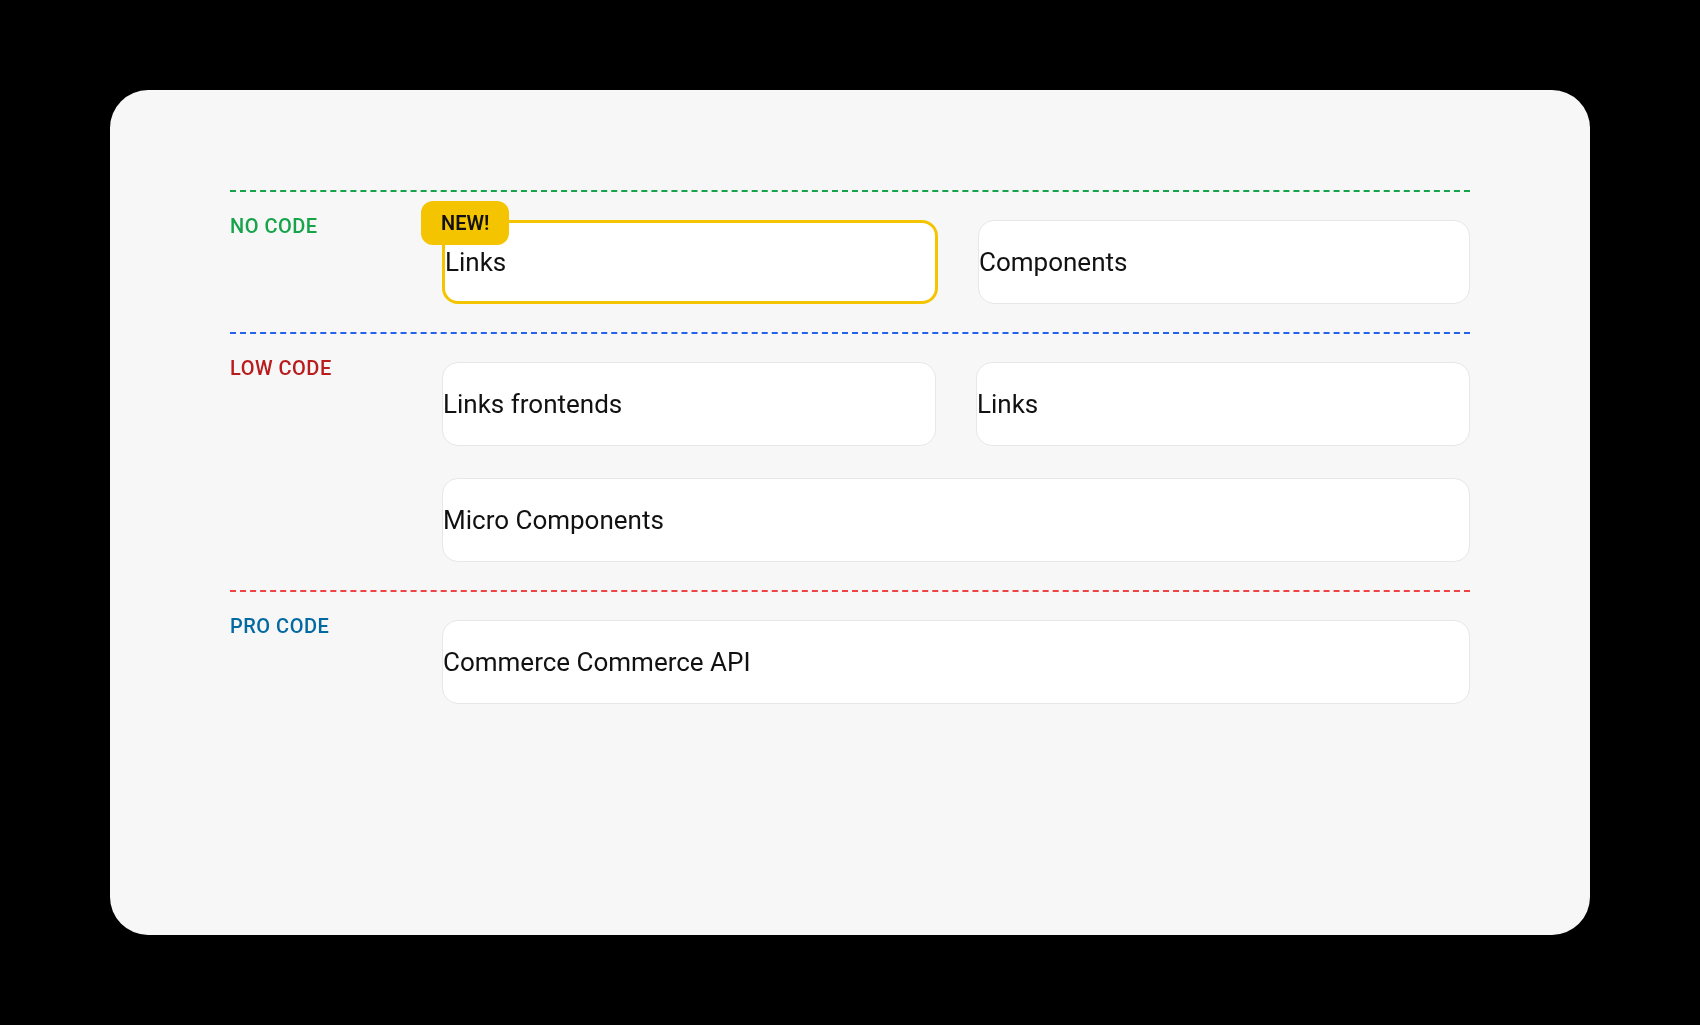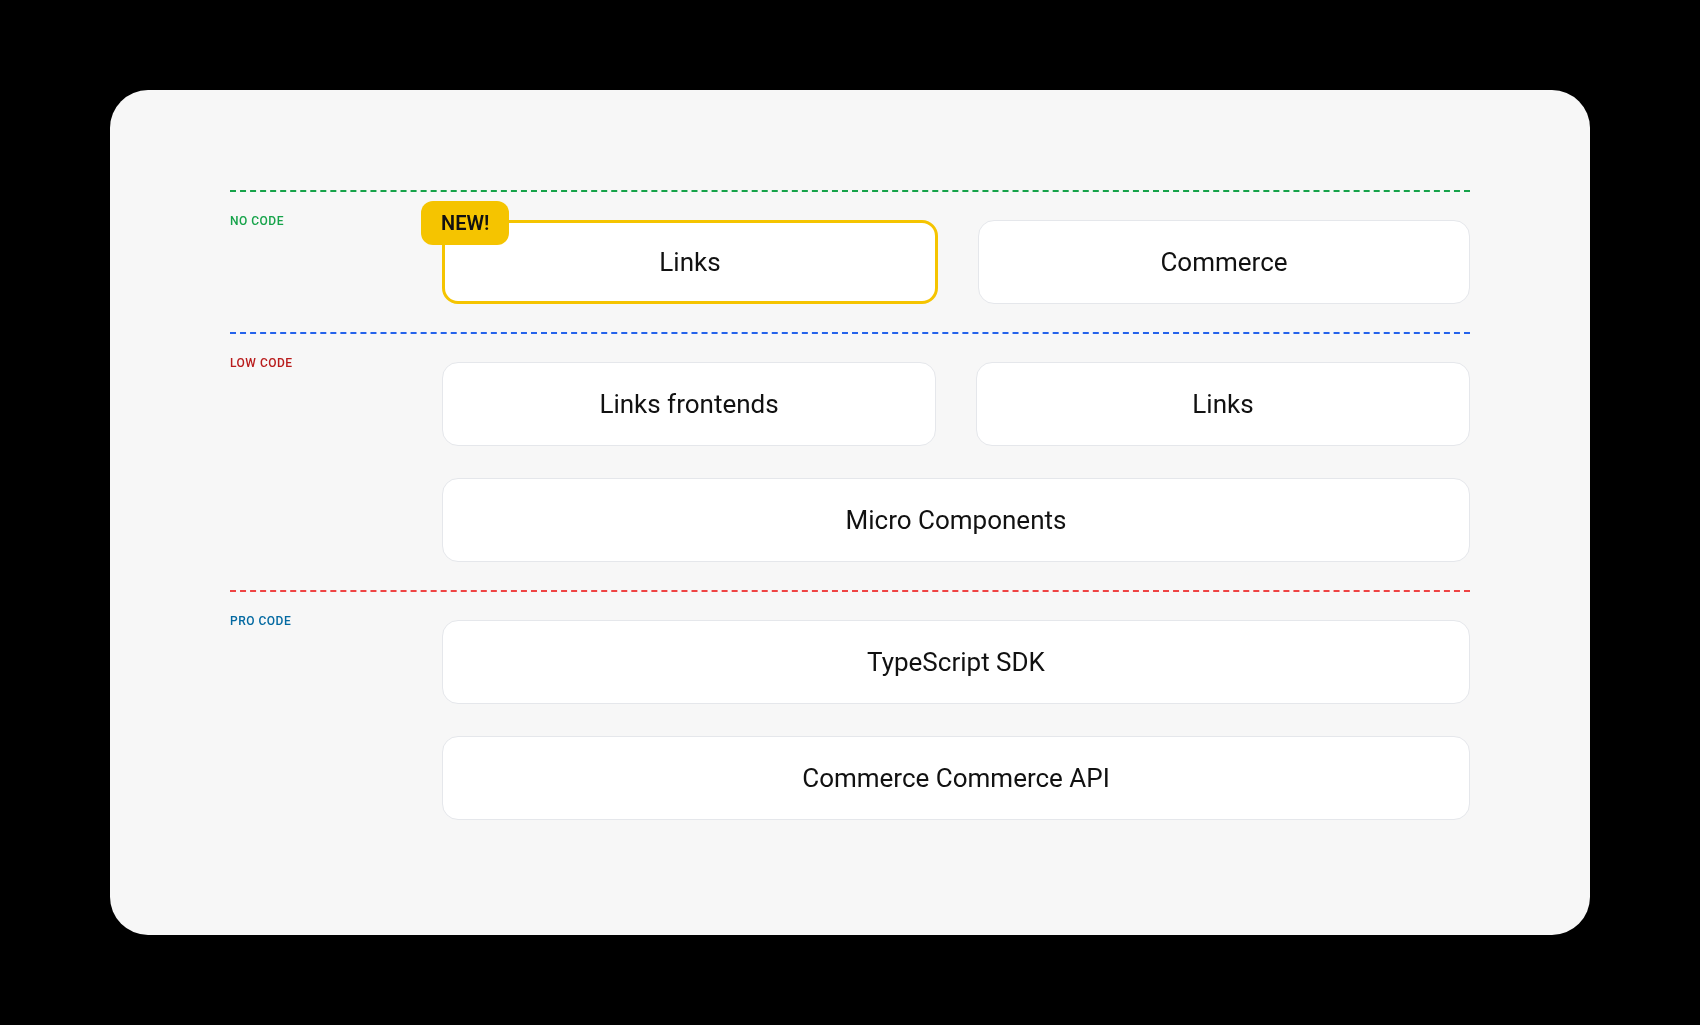--- a/index.html
+++ b/index.html
@@ -31,21 +31,21 @@
     border: none;
     border-top-width: 2px;
     border-top-style: dashed;
     margin: 0;
   }
   .divider-green  { border-top-color: #16a34a; }
   .divider-blue   { border-top-color: #2563eb; }
   .divider-red    { border-top-color: #ef4444; }
 
   .tier-label {
-    font-size: 12px;
+    font-size: 20px;
     font-weight: 500;
     letter-spacing: 0.5px;
     margin-top: 22px;
   }
   .label-green { color: #16a34a; }
   .label-blue  { color: #b91c1c; }
   .label-red   { color: #0369a1; }
 
   .tier {
     display: flex;
@@ -68,21 +68,21 @@
     gap: 40px;
   }
   .pill {
     flex: 1;
     background: #ffffff;
     border: 1px solid #e5e7eb;
     border-radius: 16px;
     height: 84px;
     display: flex;
     align-items: center;
-    justify-content: center;
+    justify-content: flex-start;
     font-size: 26px;
     color: #111;
     position: relative;
   }
   .pill.highlight {
     border: 3px solid #f5c400;
   }
   .badge {
     position: absolute;
     top: -22px;
@@ -106,21 +106,21 @@
       <div class="tier-side">
         <div class="tier-label label-green">NO CODE</div>
       </div>
       <div class="tier-body">
         <div class="row">
           <div class="pill highlight">
             <div class="badge">NEW!</div>
             <span>Links</span>
           </div>
           <div class="pill">
-            <span>Commerce</span>
+            <span>Components</span>
           </div>
         </div>
       </div>
     </div>
 
     <hr class="tier-divider divider-blue">
     <div class="tier">
       <div class="tier-side">
         <div class="tier-label label-blue">LOW CODE</div>
       </div>
@@ -142,25 +142,20 @@
     </div>
 
     <hr class="tier-divider divider-red">
     <div class="tier">
       <div class="tier-side">
         <div class="tier-label label-red">PRO CODE</div>
       </div>
       <div class="tier-body">
         <div class="row">
           <div class="pill">
-            <span>TypeScript SDK</span>
-          </div>
-        </div>
-        <div class="row">
-          <div class="pill">
             <span>Commerce Commerce API</span>
           </div>
         </div>
       </div>
     </div>
 
   </div>
 </div>
 
 </body></html>

